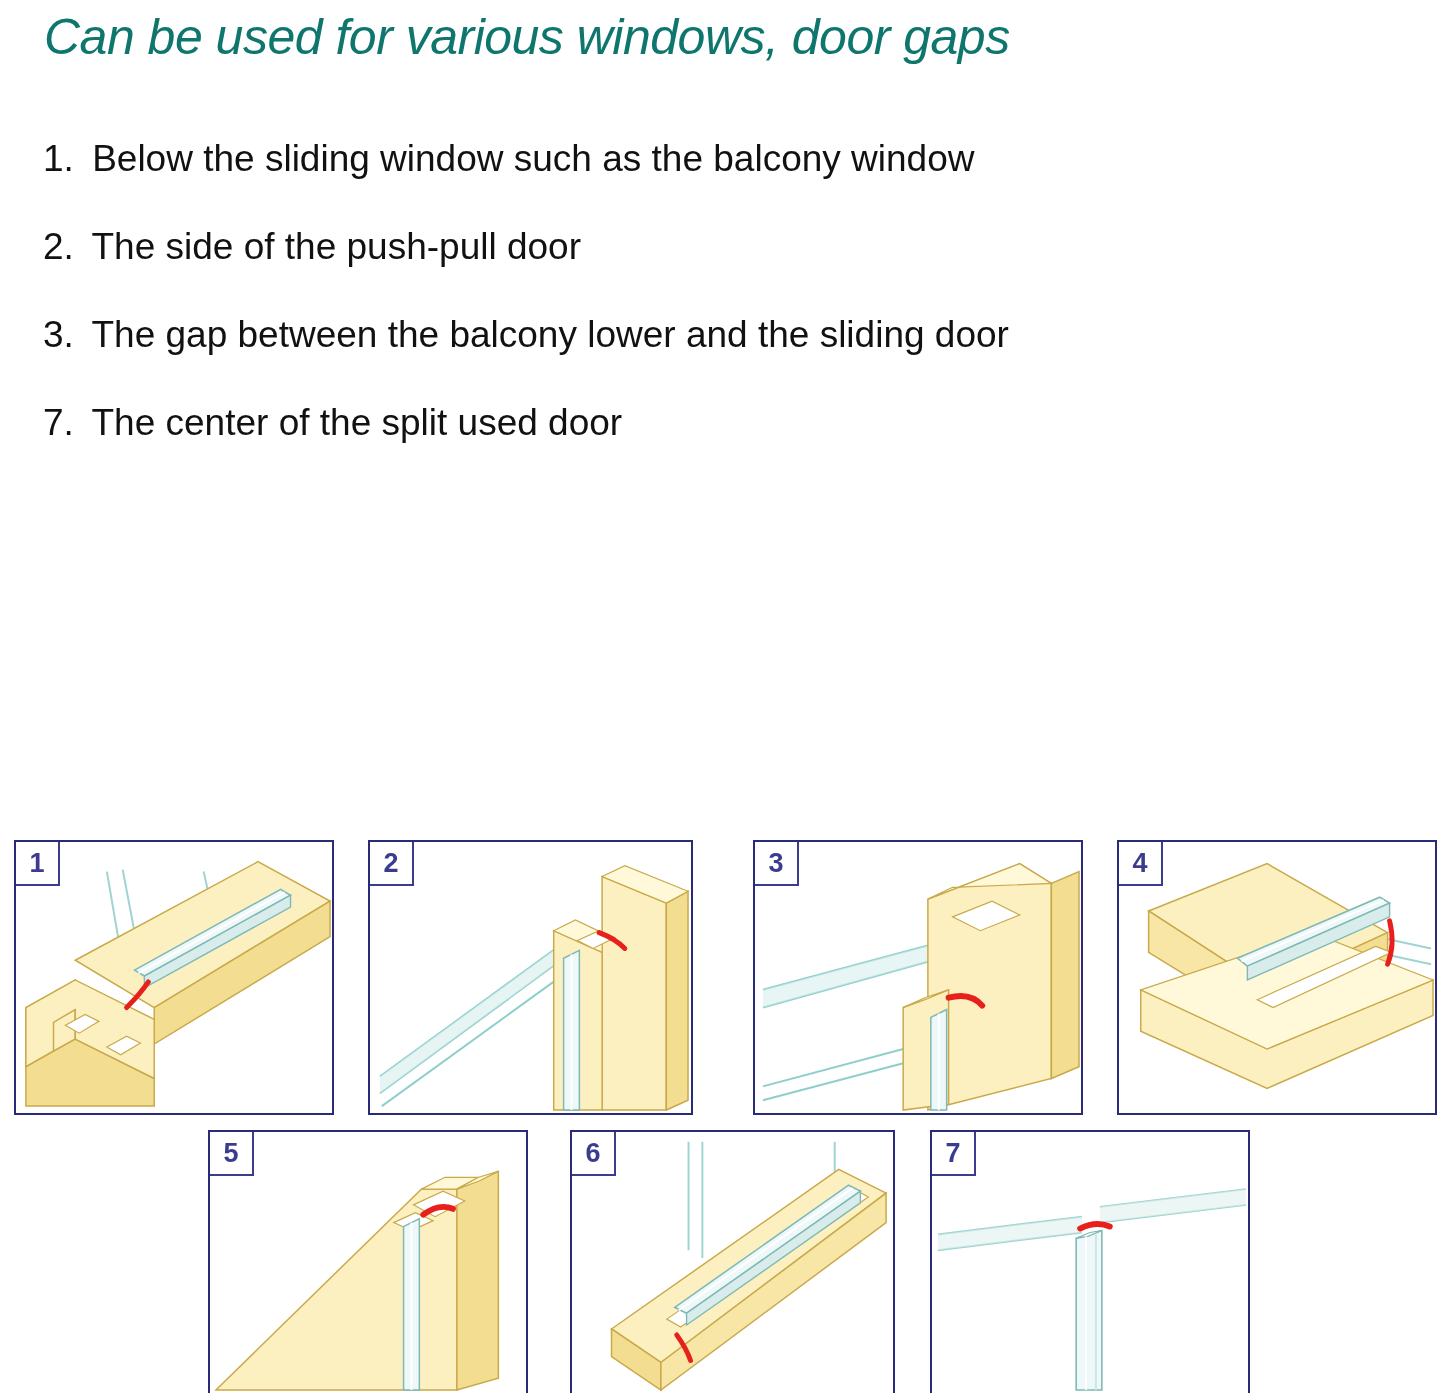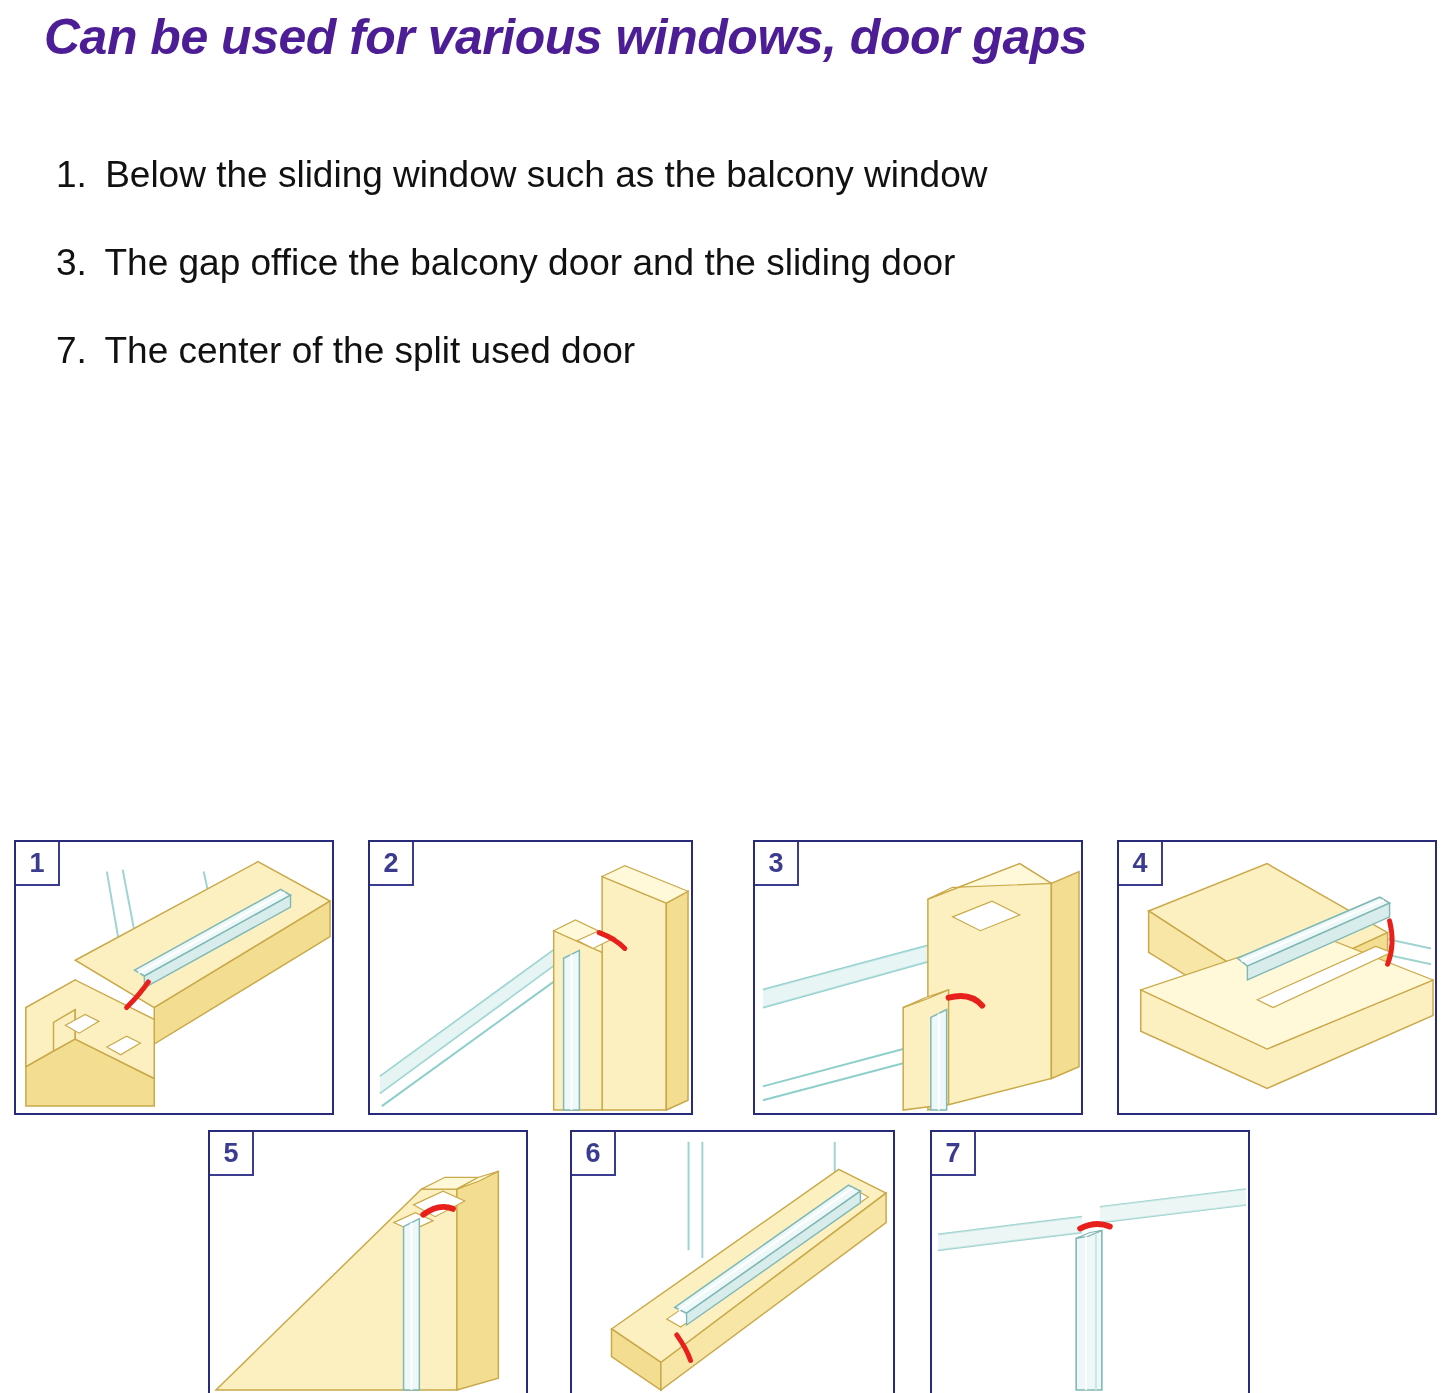--- a/index.html
+++ b/index.html
@@ -12,34 +12,33 @@
     overflow: hidden;
   }
 
   
   .heading {
     position: absolute;
     left: 44px;
     top: 8px;
     width: 1370px;
     font-size: 50px;
-    font-weight: bold;
+    font-weight: normal;
     font-style: italic;
-    color: #4c1d95;
+    color: #0f766e;
     letter-spacing: -0.5px;
     white-space: nowrap;
   }
 
   
   .list {
     position: absolute;
-    left: 56px;
+    left: 43px;
     top: 140px;
     width: 1340px;
-    margin-top: 16px;
   }
   .list-item {
     font-size: 37px;
     color: #111111;
     line-height: 1.0;
     height: 88px;
     white-space: nowrap;
   }
   .list-item .num { margin-right: 8px; }
 
@@ -85,24 +84,28 @@
 
 <div class="heading">Can be used for various windows, door gaps</div>
 
 <div class="list">
 
   <div class="list-item">
     <span class="num">1.</span>
     <span>Below the sliding window such as the balcony window</span>
   </div>
 
+  <div class="list-item">
+    <span class="num">2.</span>
+    <span>The side of the push-pull door</span>
+  </div>
 
   <div class="list-item">
     <span class="num">3.</span>
-    <span>The gap office the balcony door and the sliding door</span>
+    <span>The gap between the balcony lower and the sliding door</span>
   </div>
 
 
 
 
   <div class="list-item">
     <span class="num">7.</span>
     <span>The center of the split used door</span>
   </div>
 

